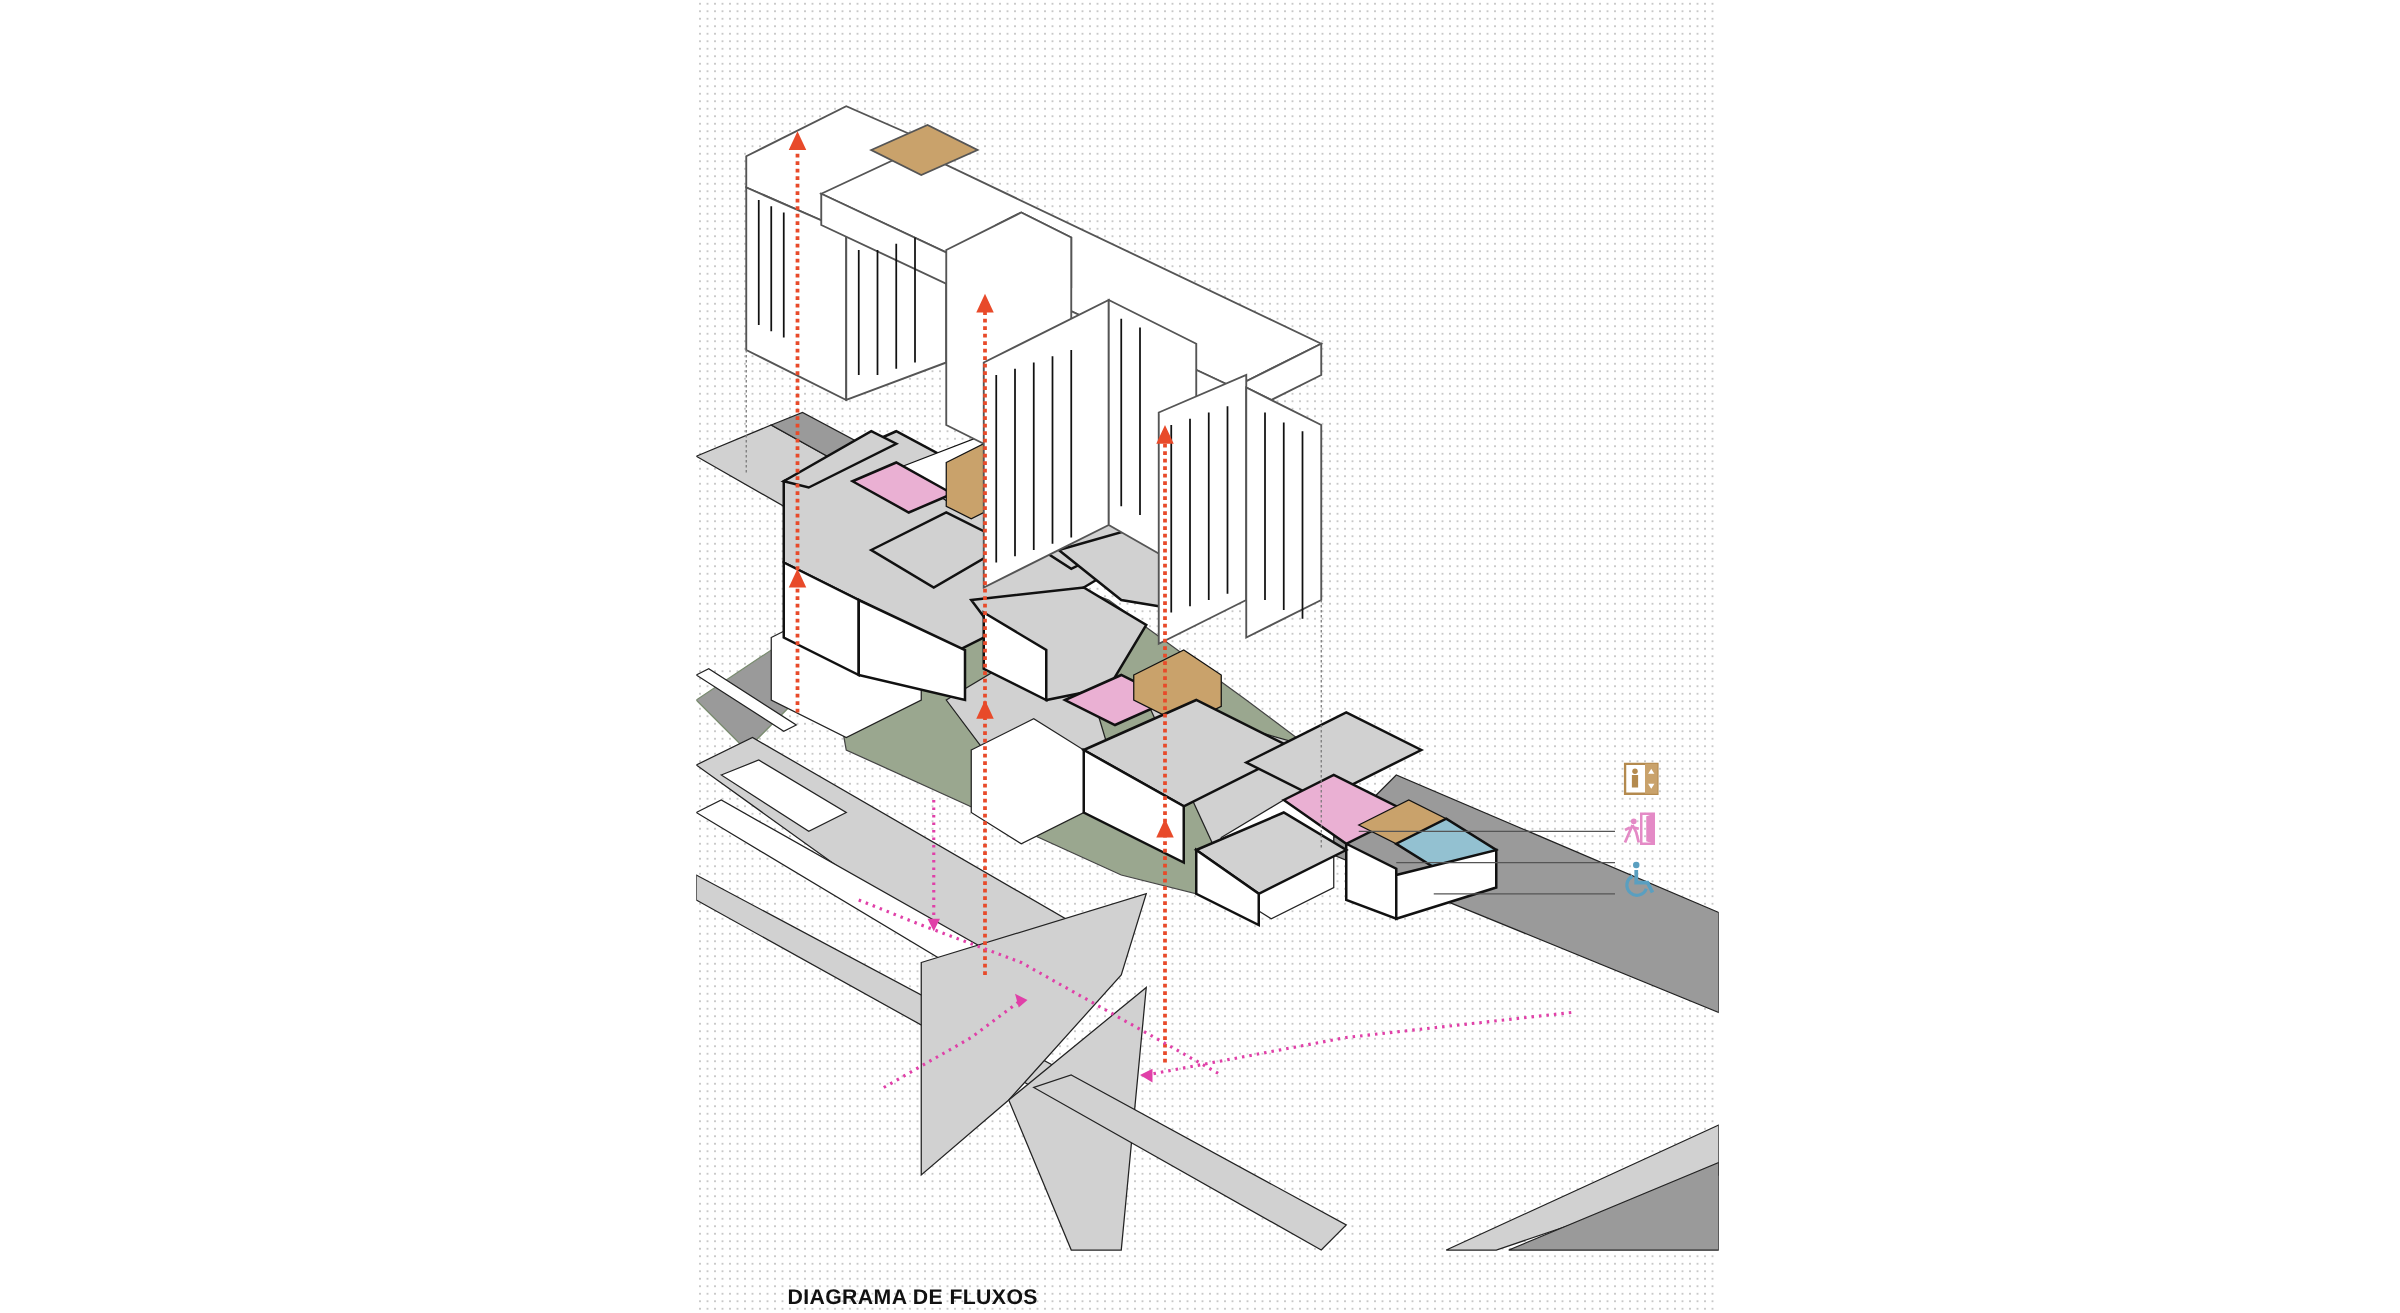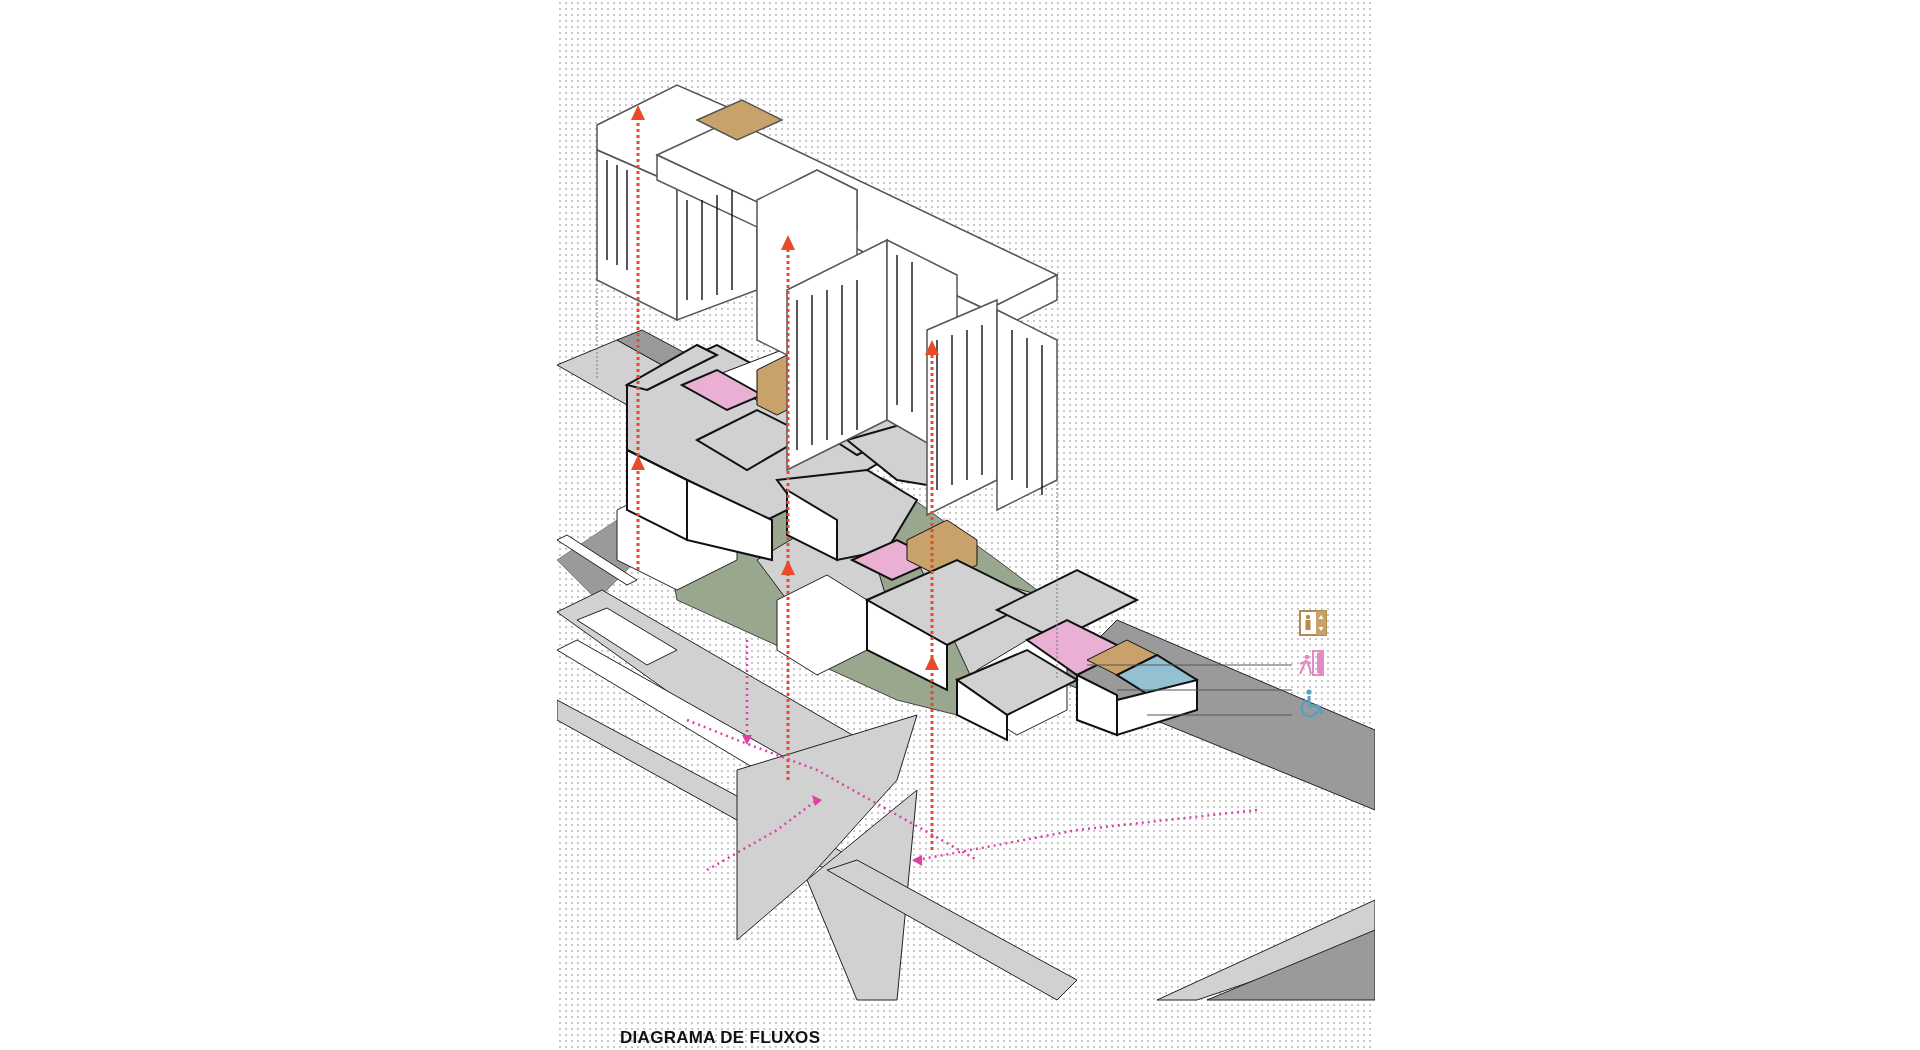--- a/index.html
+++ b/index.html
@@ -5,21 +5,21 @@
   html, body { margin: 0; padding: 0; background: #ffffff; }
   body { width: 1920px; height: 1050px; position: relative; overflow: hidden; font-family: "Liberation Sans", sans-serif; }
   #sheet {
     position: absolute; left: 557px; top: 0; width: 818px; height: 1050px;
     background-color: #ffffff;
     background-image: radial-gradient(circle, #c8c8c8 0.9px, transparent 1.1px);
     background-size: 6px 6px;
   }
   #diagram { position: absolute; left: 0; top: 0; width: 818px; height: 1050px; }
   #caption {
-    position: absolute; left: 63px; top: 1028px;
+    position: absolute; left: 73px; top: 1028px;
     font-weight: bold; font-size: 17px; letter-spacing: 0.3px; color: #111;
   }
   .legend-icon { position: absolute; }
 </style>
 </head>
 <body>
 
 <div id="sheet">
   <svg id="diagram" viewBox="0 0 818 1050">
 

